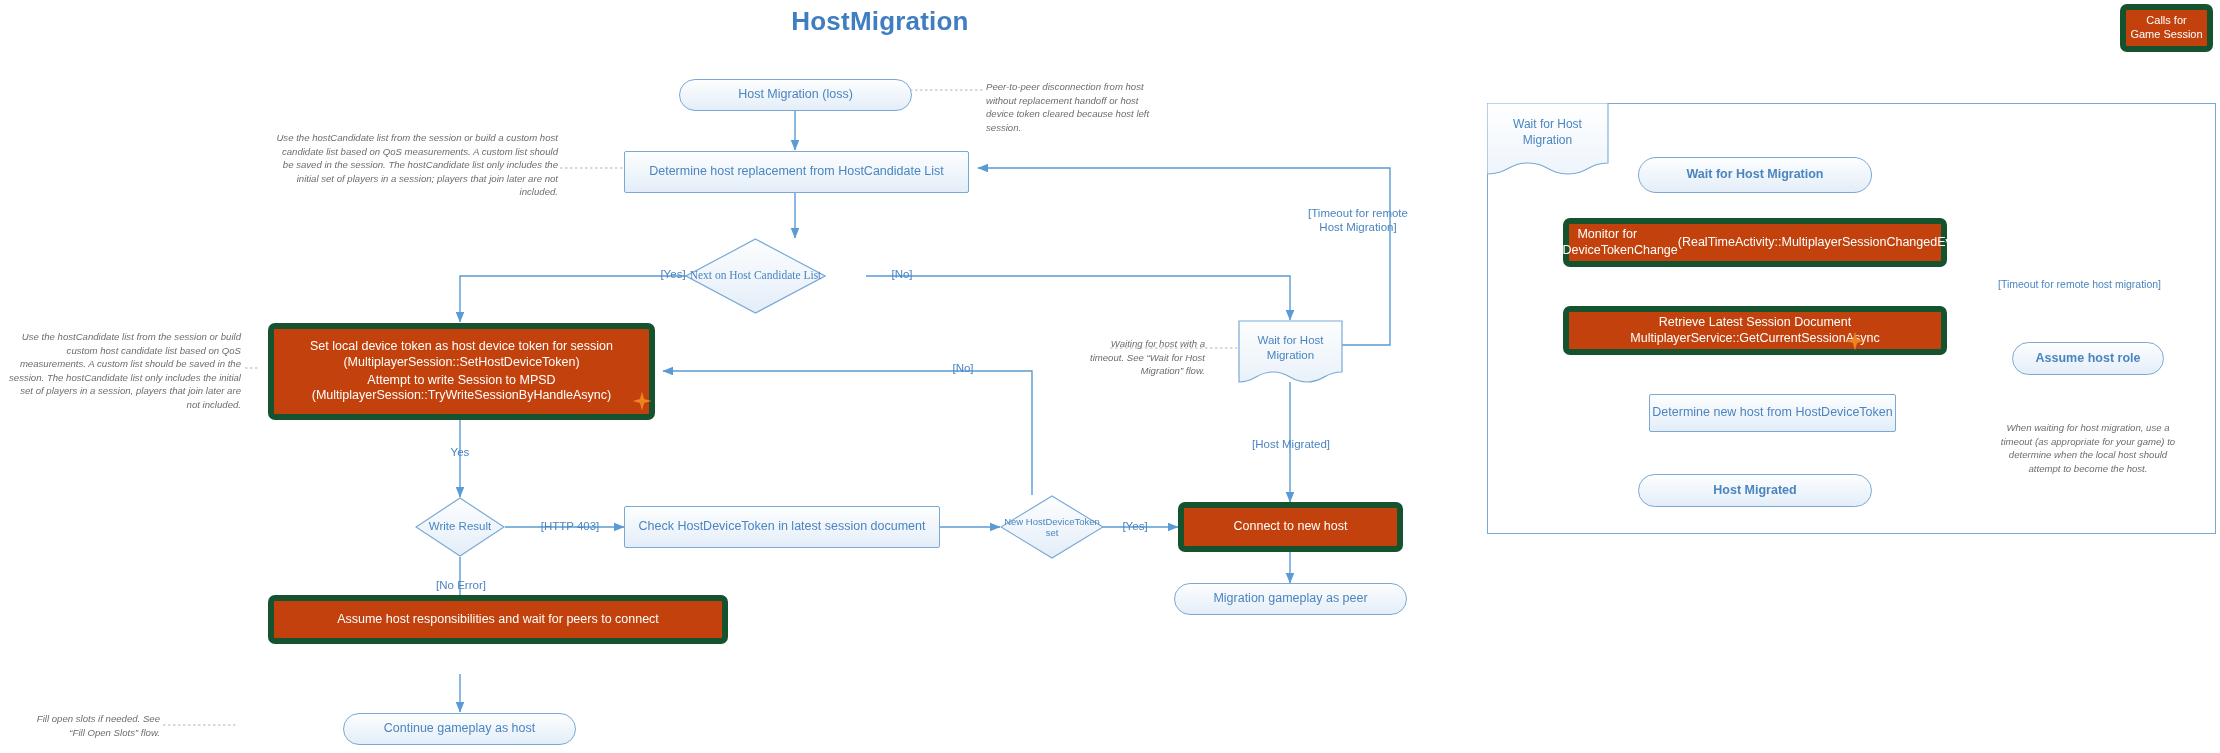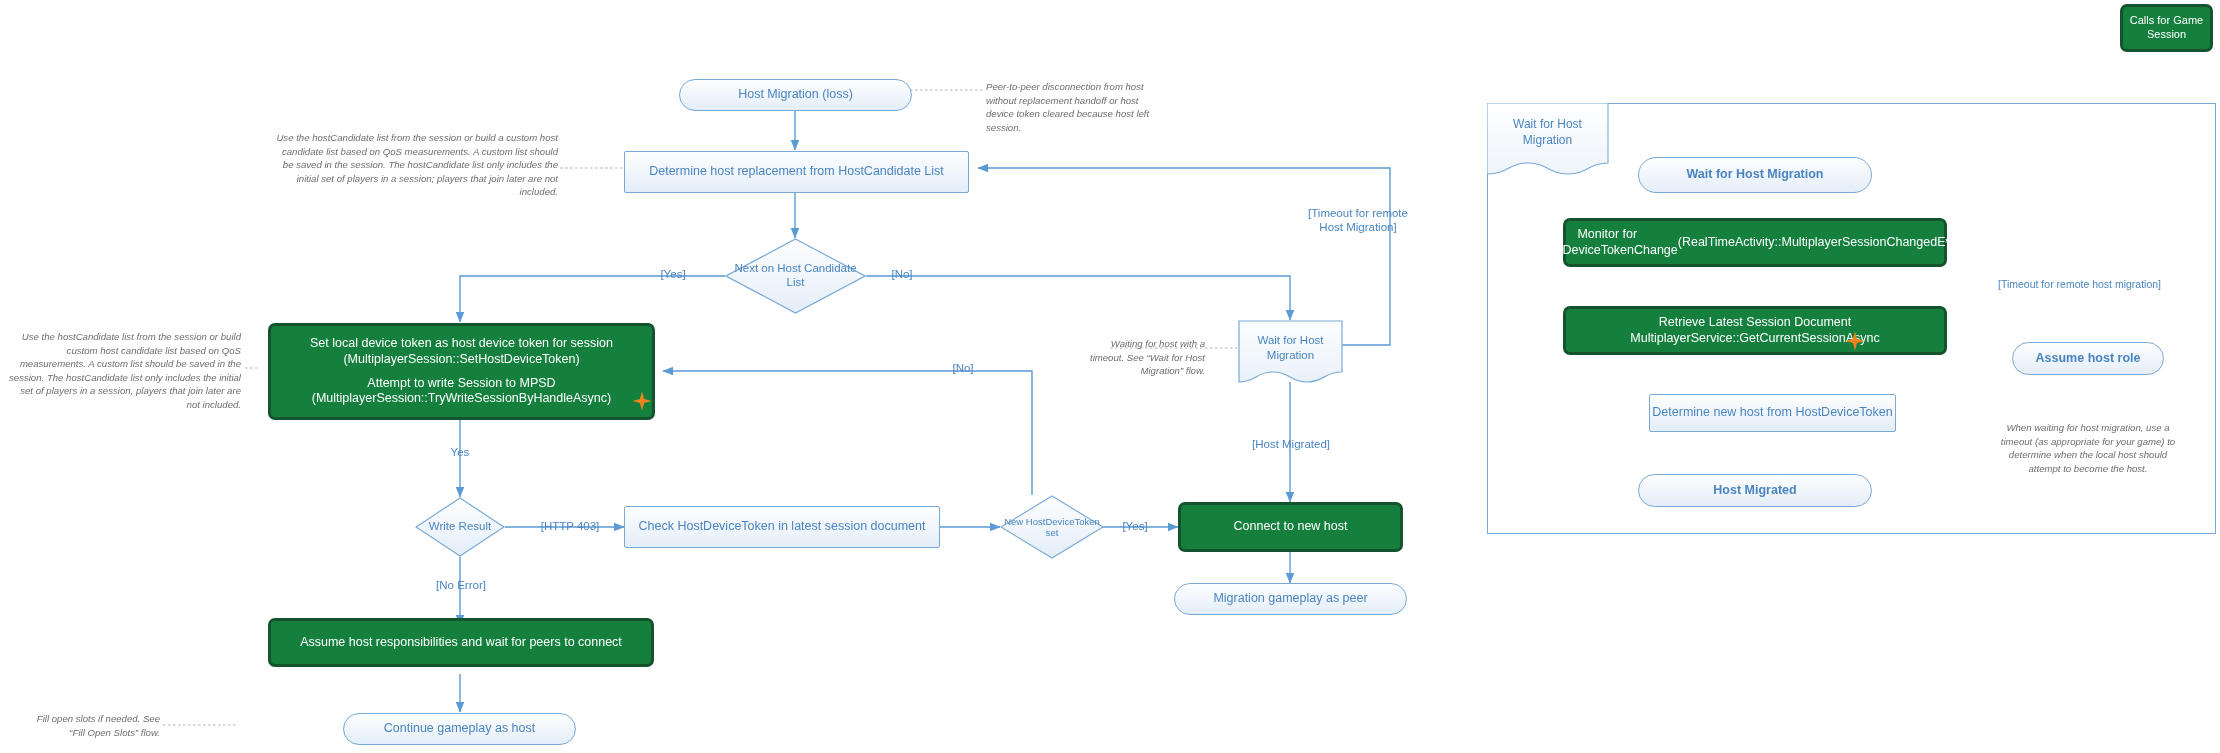--- a/index.html
+++ b/index.html
@@ -35,22 +35,22 @@
   }
   
   .lite{
     background:linear-gradient(180deg,#fdfefe 0%,#eef4fb 60%,#e3edf8 100%);
     border:1px solid #7aa9d6;
     color:#4a85c0;
   }
   .term{ border-radius:999px; font-size:12.5px;}
   .act{ border-radius:2px; font-size:12.5px;}
   .solid{
-    background:#15803d;
-    border:3px solid #14532d;
+    background:#c2410c;
+    border:6px solid #14532d;
     border-radius:7px;
     color:#ffffff;
     font-size:12.5px;
   }
 
   
   .diamond{
     position:absolute;
   }
   .diamond .dsvg{position:absolute;left:0;top:0;}
@@ -145,20 +145,21 @@
     <g stroke="#b3b3b3" stroke-width="1" stroke-dasharray="2.5,2.5" fill="none">
       <path d="M860,90 L985,90"></path>
       <path d="M560,168 L630,168"></path>
       <path d="M245,368 L258,368"></path>
       <path d="M1110,348 L1238,348"></path>
       <path d="M163,725 L236,725"></path>
       <path d="M2088,381 L2088,415"></path>
     </g>
   </svg>
 
+  <div class="abs" id="page-title">HostMigration</div>
 
   <div class="abs node solid" style="left:2120px;top:4px;width:93px;height:48px;padding:2px 4px;font-size:11px;">
     <span>Calls for Game Session</span>
   </div>
 
   <div class="abs node lite term" style="left:679px;top:79px;width:233px;height:32px;">
     <span>Host Migration (loss)</span>
   </div>
 
   <div class="abs note left" style="left:986px;top:80px;width:180px;">
@@ -166,21 +167,21 @@
   </div>
 
   <div class="abs node lite act" style="left:624px;top:151px;width:345px;height:42px;">
     <span>Determine host replacement from HostCandidate List</span>
   </div>
 
   <div class="abs note right" style="left:275px;top:131px;width:283px;">
     <span>Use the hostCandidate list from the session or build a custom host candidate list based on QoS measurements. A custom list should be saved in the session. The hostCandidate list only includes the initial set of players in a session; players that join later are not included.</span>
   </div>
 
-  <div class="diamond" style="left:725px;top:238px;width:141px;height:76px;">
+  <div class="diamond" style="left:685px;top:238px;width:141px;height:76px;font-family:Liberation Serif, serif;">
     <svg class="dsvg" width="141" height="76" viewBox="0 0 141 76">
       <defs>
         <linearGradient id="gd1" x1="0" y1="0" x2="0" y2="1">
           <stop offset="0%" stop-color="#fdfefe"></stop>
           <stop offset="100%" stop-color="#e3edf8"></stop>
         </linearGradient>
       </defs>
       <polygon points="70.5,1 140,38 70.5,75 1,38" fill="url(#gd1)" stroke="#7aa9d6" stroke-width="1.2"></polygon>
     </svg>
     <div class="dlabel">
@@ -272,21 +273,21 @@
   <div class="abs node solid" style="left:1178px;top:502px;width:225px;height:50px;">
     <span>Connect to new host</span>
   </div>
 
   <div class="abs node lite term" style="left:1174px;top:583px;width:233px;height:32px;">
     <span>Migration gameplay as peer</span>
   </div>
 
   <div class="abs elabel" style="left:406px;top:578px;width:110px;">[No Error]</div>
 
-  <div class="abs node solid" style="left:268px;top:618px;width:386px;height:49px;text-align:center;">
+  <div class="abs node solid" style="left:268px;top:595px;width:460px;height:49px;text-align:center;">
     <span>Assume host responsibilities and wait for peers to connect</span>
   </div>
 
   <div class="abs node lite term" style="left:343px;top:713px;width:233px;height:32px;">
     <span>Continue gameplay as host</span>
   </div>
 
   <div class="abs note right" style="left:20px;top:712px;width:140px;">
     <span>Fill open slots if needed. See “Fill Open Slots” flow.</span>
   </div>

